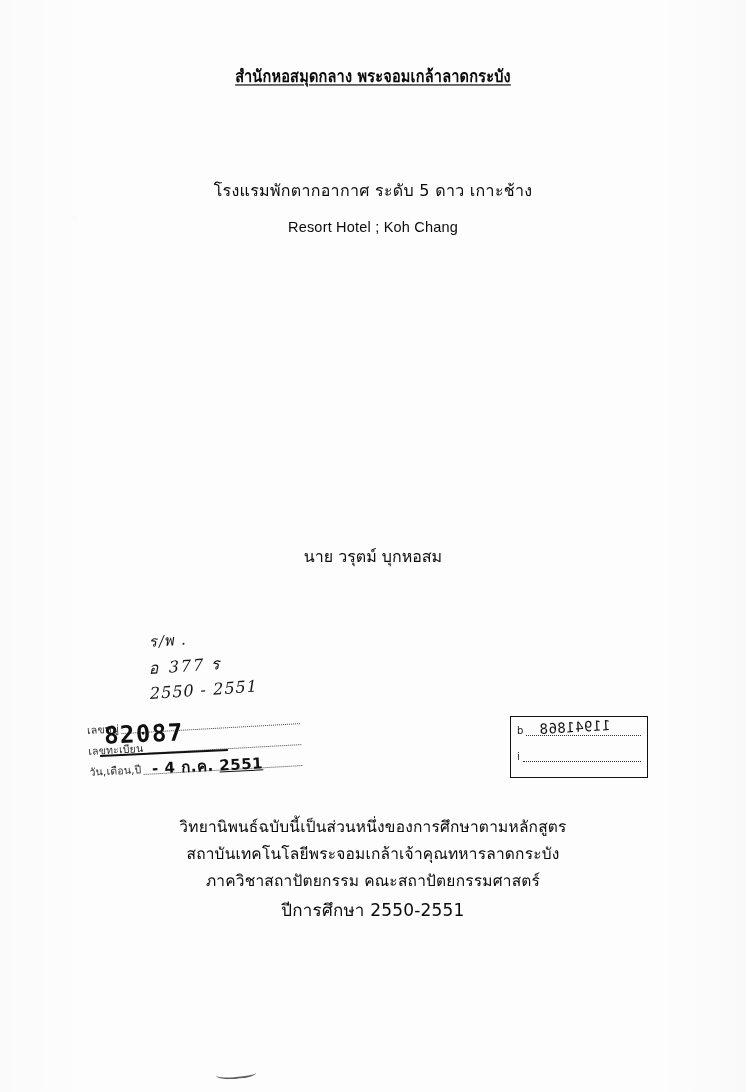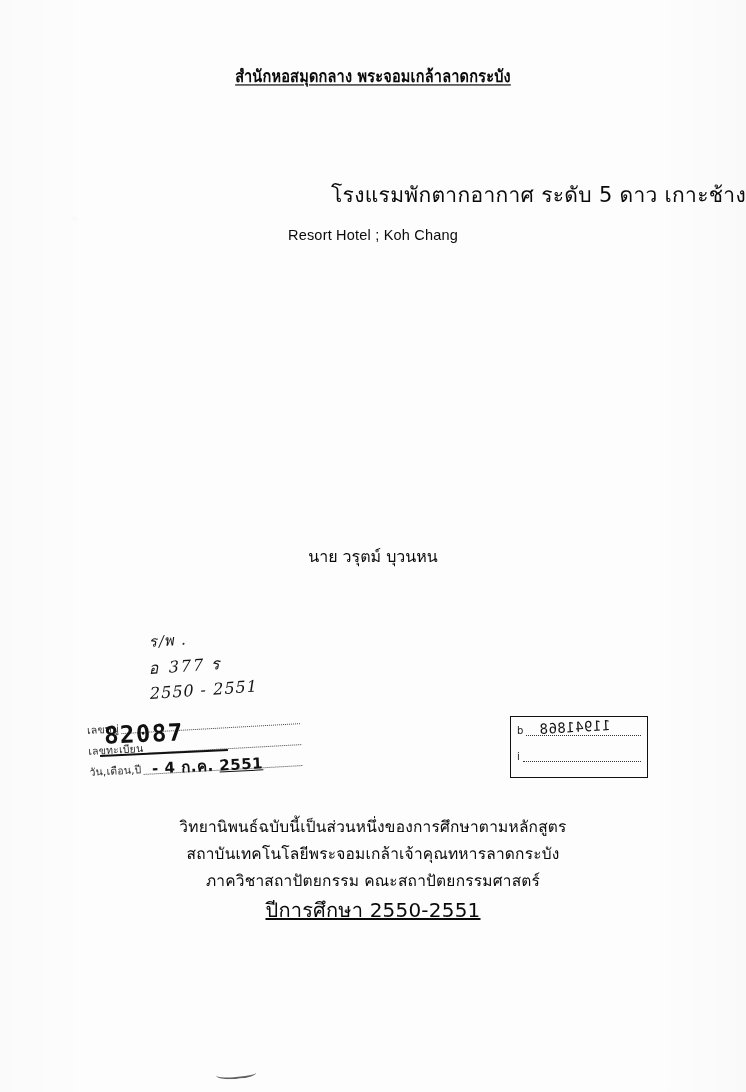--- a/index.html
+++ b/index.html
@@ -43,23 +43,22 @@
   }
 
   .title-block {
     position: absolute;
     top: 178px;
     left: 0;
     width: 100%;
     text-align: center;
   }
   .title-thai {
-    font-size: 21px;
+    font-size: 16px;
     letter-spacing: 0.3px;
-    text-align: right;
   }
   .title-eng {
     margin-top: 16px;
     font-family: Liberation Sans, sans-serif;
     font-size: 14.5px;
     letter-spacing: 0.2px;
   }
 
   .author {
     position: absolute;
@@ -206,23 +205,22 @@
     top: 814px;
     width: 100%;
     text-align: center;
   }
   .footer-block div {
     font-size: 15.5px;
     line-height: 27px;
     letter-spacing: 0.2px;
   }
   .footer-block div.year {
-    font-size: 20px;
+    font-size: 17px;
     margin-top: 2px;
-    text-decoration: underline;
   }
 
   .bottom-smudge {
     position: absolute;
     left: 216px;
     top: 1068px;
     width: 40px;
     height: 9px;
     border-bottom: 2px solid #2b2b2b;
     border-radius: 45%;
@@ -237,21 +235,21 @@
 
   <div class="scan-noise"></div>
 
   <div class="library-stamp">สำนักหอสมุดกลาง พระจอมเกล้าลาดกระบัง</div>
 
   <div class="title-block">
     <div class="title-thai">โรงแรมพักตากอากาศ ระดับ 5 ดาว เกาะช้าง</div>
     <div class="title-eng">Resort Hotel ; Koh Chang</div>
   </div>
 
-  <div class="author">นาย วรุตม์ บุวนหน</div>
+  <div class="author">นาย วรุตม์ บุกหอสม</div>
 
   <div class="handwriting">
     <div class="hw-line hw1">ร/พ .</div>
     <div class="hw-line hw2">อ 377 ร</div>
     <div class="hw-line hw3">2550 - 2551</div>
   </div>
 
   <div class="accession">
     <div class="acc-row">
       <span class="acc-label">เลขหมู่</span>

